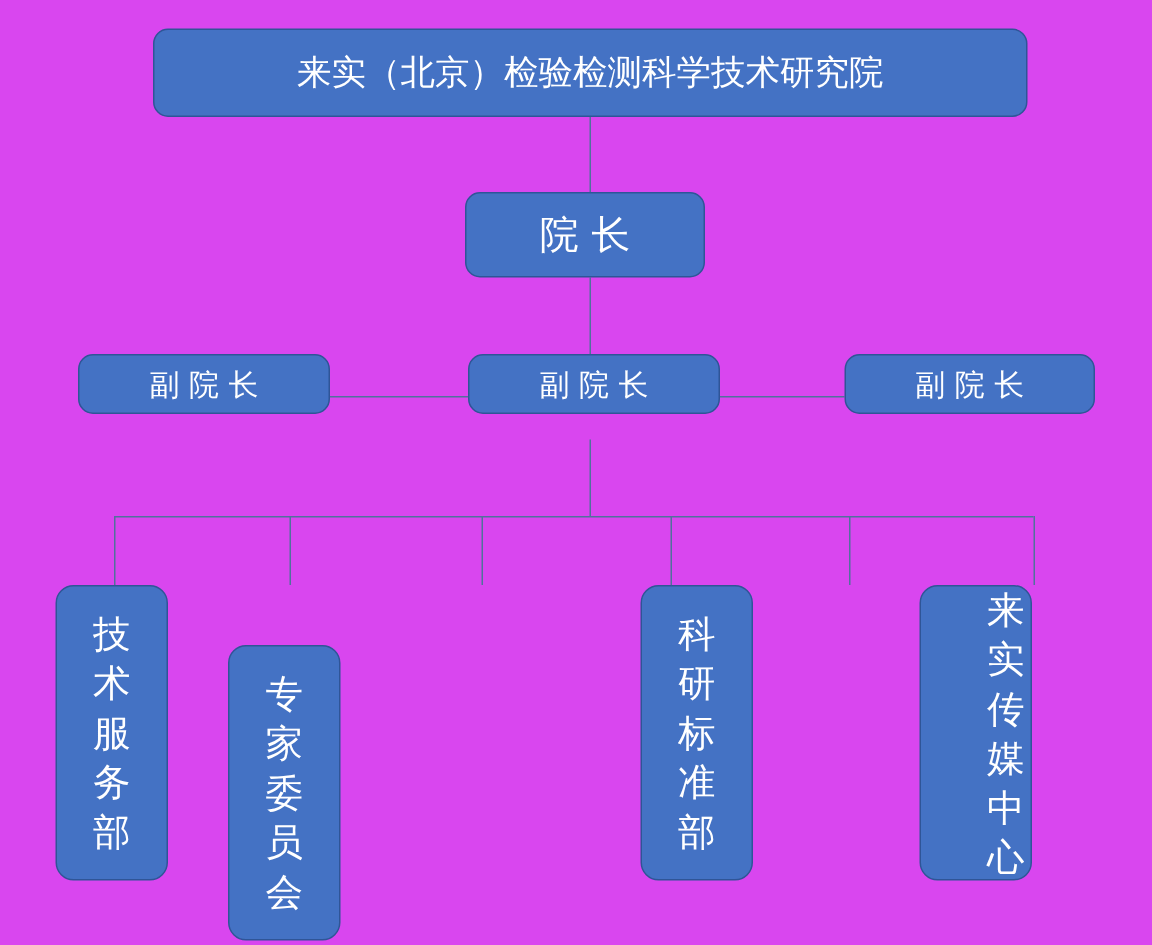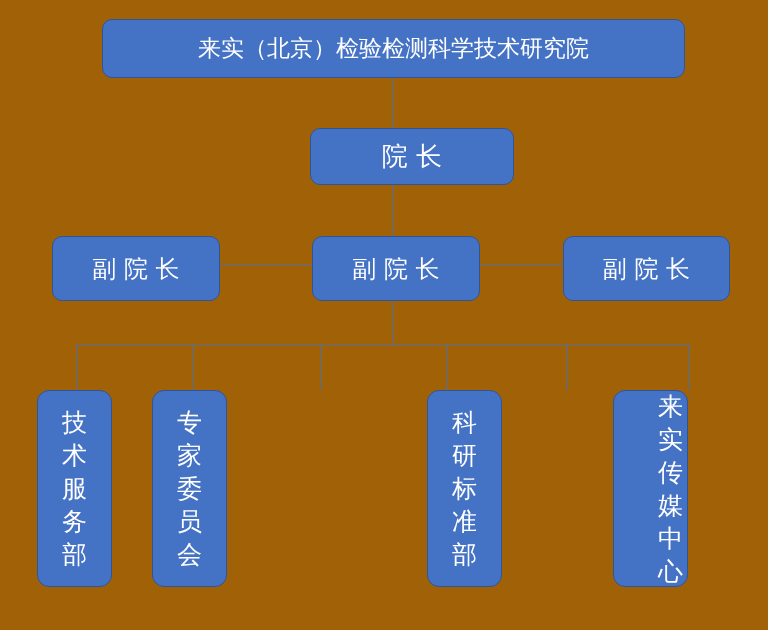--- a/index.html
+++ b/index.html
@@ -3,53 +3,53 @@
 <meta charset="utf-8">
 <style>
   * { margin: 0; padding: 0; box-sizing: border-box; }
   html, body { background: #ffffff; }
   body { font-family: "DejaVu Sans", "Liberation Sans", sans-serif; }
 
   .canvas {
     position: relative;
     width: 768px;
     height: 630px;
-    background: #a16207;
+    background: #d946ef;
     overflow: hidden;
   }
 
   .box {
     position: absolute;
     background: #4472C4;
     border: 1px solid #2F5597;
     border-radius: 10px;
     color: #ffffff;
     display: flex;
     align-items: center;
     justify-content: center;
     text-align: center;
   }
 
   .root-box   { left: 102px; top: 19px;  width: 583px; height: 59px; font-size: 23px; }
-  .president-box { left: 310px; top: 128px; width: 204px; height: 57px; font-size: 26px; }
-  .vp-box     { top: 236px; width: 168px; height: 65px; font-size: 24px; }
+  .president-box { left: 310px; top: 128px; width: 160px; height: 57px; font-size: 26px; }
+  .vp-box     { top: 236px; width: 168px; height: 40px; font-size: 20px; }
   .vp-left    { left: 52px; }
   .vp-center  { left: 312px; }
   .vp-right   { left: 563px; width: 167px; }
 
   .dept-box   { top: 390px; width: 75px; height: 197px; font-size: 25px; border-radius: 12px; }
   .dept-box .vtext {
     display: block;
     width: 27px;
     line-height: 33px;
     word-break: break-all;
     text-align: center;
   }
   .dept-1 { left: 37px; }
-  .dept-2 { left: 152px; }
+  .dept-2 { left: 152px; margin-top: 40px; }
   .dept-3 { left: 284px; }
   .dept-4 { left: 427px; }
   .dept-5 { left: 528px; }
   .dept-6 { left: 613px; padding-left: 40px; }
 
   .line {
     position: absolute;
     background: #51719C;
   }
   .vline { width: 1px; }

